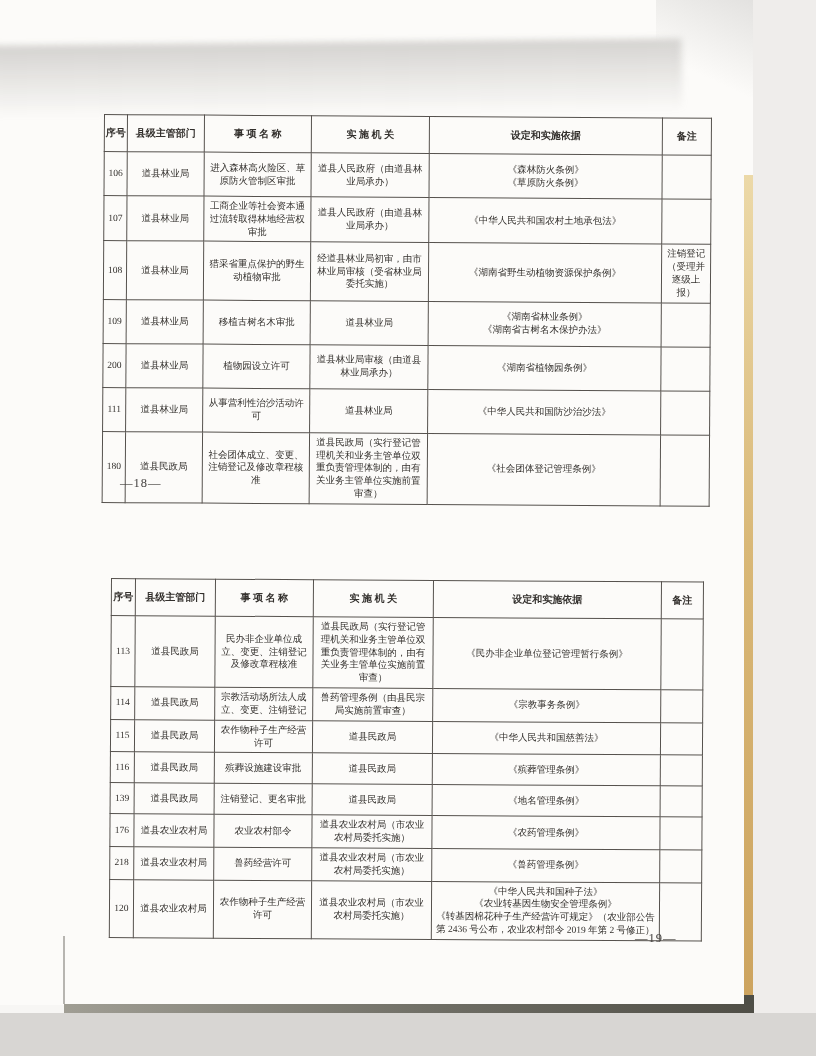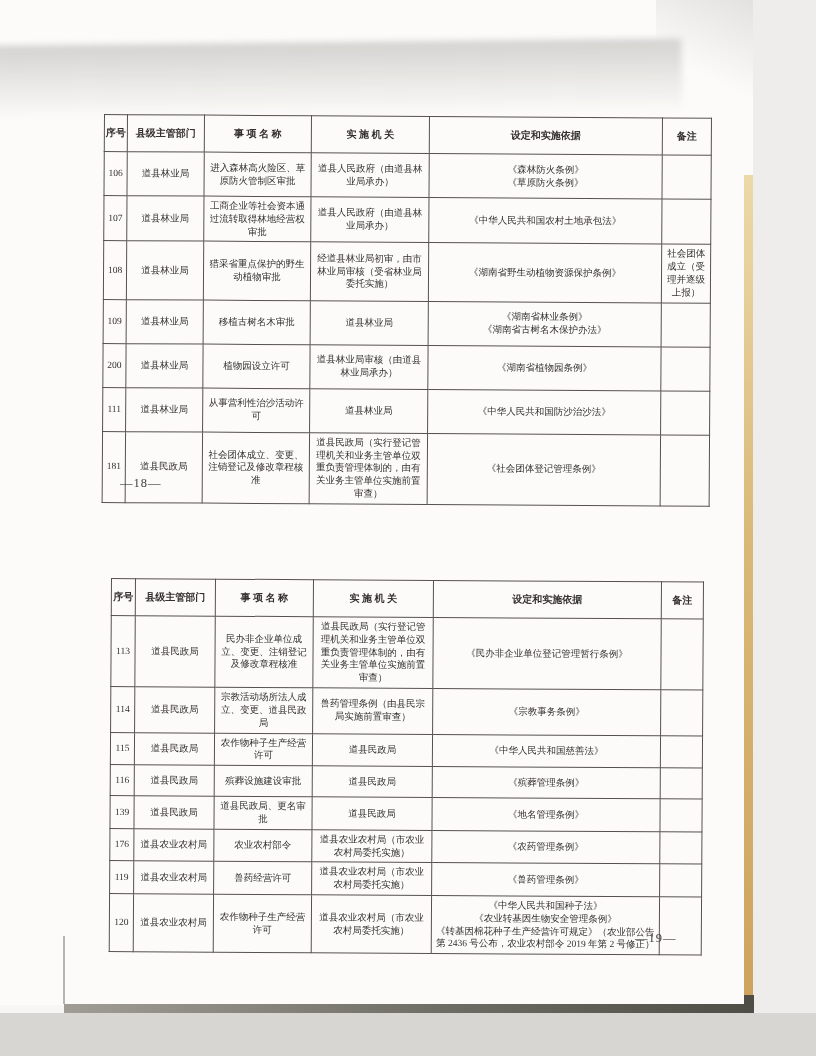--- a/index.html
+++ b/index.html
@@ -101,21 +101,21 @@
         <td>道县人民政府（由道县林业局承办）</td>
         <td>《中华人民共和国农村土地承包法》</td>
         <td></td>
       </tr>
       <tr>
         <td>108</td>
         <td>道县林业局</td>
         <td>猎采省重点保护的野生动植物审批</td>
         <td>经道县林业局初审，由市林业局审核（受省林业局委托实施）</td>
         <td>《湖南省野生动植物资源保护条例》</td>
-        <td>社会团体成立（受理并逐级上报）</td>
+        <td>注销登记（受理并逐级上报）</td>
       </tr>
       <tr>
         <td>109</td>
         <td>道县林业局</td>
         <td>移植古树名木审批</td>
         <td>道县林业局</td>
         <td>《湖南省林业条例》
 《湖南省古树名木保护办法》</td>
         <td></td>
       </tr>
@@ -129,21 +129,21 @@
       </tr>
       <tr>
         <td>111</td>
         <td>道县林业局</td>
         <td>从事营利性治沙活动许可</td>
         <td>道县林业局</td>
         <td>《中华人民共和国防沙治沙法》</td>
         <td></td>
       </tr>
       <tr>
-        <td>181</td>
+        <td>180</td>
         <td>道县民政局</td>
         <td>社会团体成立、变更、注销登记及修改章程核准</td>
         <td>道县民政局（实行登记管理机关和业务主管单位双重负责管理体制的，由有关业务主管单位实施前置审查）</td>
         <td>《社会团体登记管理条例》</td>
         <td></td>
       </tr>
     </tbody>
 </table>
 
 <div class="pageno" id="pageno-18">—18—</div>
@@ -172,21 +172,21 @@
         <td>113</td>
         <td>道县民政局</td>
         <td>民办非企业单位成立、变更、注销登记及修改章程核准</td>
         <td>道县民政局（实行登记管理机关和业务主管单位双重负责管理体制的，由有关业务主管单位实施前置审查）</td>
         <td>《民办非企业单位登记管理暂行条例》</td>
         <td></td>
       </tr>
       <tr>
         <td>114</td>
         <td>道县民政局</td>
-        <td>宗教活动场所法人成立、变更、道县民政局</td>
+        <td>宗教活动场所法人成立、变更、注销登记</td>
         <td>兽药管理条例（由县民宗局实施前置审查）</td>
         <td>《宗教事务条例》</td>
         <td></td>
       </tr>
       <tr>
         <td>115</td>
         <td>道县民政局</td>
         <td>农作物种子生产经营许可</td>
         <td>道县民政局</td>
         <td>《中华人民共和国慈善法》</td>
@@ -196,35 +196,35 @@
         <td>116</td>
         <td>道县民政局</td>
         <td>殡葬设施建设审批</td>
         <td>道县民政局</td>
         <td>《殡葬管理条例》</td>
         <td></td>
       </tr>
       <tr>
         <td>139</td>
         <td>道县民政局</td>
-        <td>道县民政局、更名审批</td>
+        <td>注销登记、更名审批</td>
         <td>道县民政局</td>
         <td>《地名管理条例》</td>
         <td></td>
       </tr>
       <tr>
         <td>176</td>
         <td>道县农业农村局</td>
         <td>农业农村部令</td>
         <td>道县农业农村局（市农业农村局委托实施）</td>
         <td>《农药管理条例》</td>
         <td></td>
       </tr>
       <tr>
-        <td>119</td>
+        <td>218</td>
         <td>道县农业农村局</td>
         <td>兽药经营许可</td>
         <td>道县农业农村局（市农业农村局委托实施）</td>
         <td>《兽药管理条例》</td>
         <td></td>
       </tr>
       <tr>
         <td>120</td>
         <td>道县农业农村局</td>
         <td>农作物种子生产经营许可</td>

